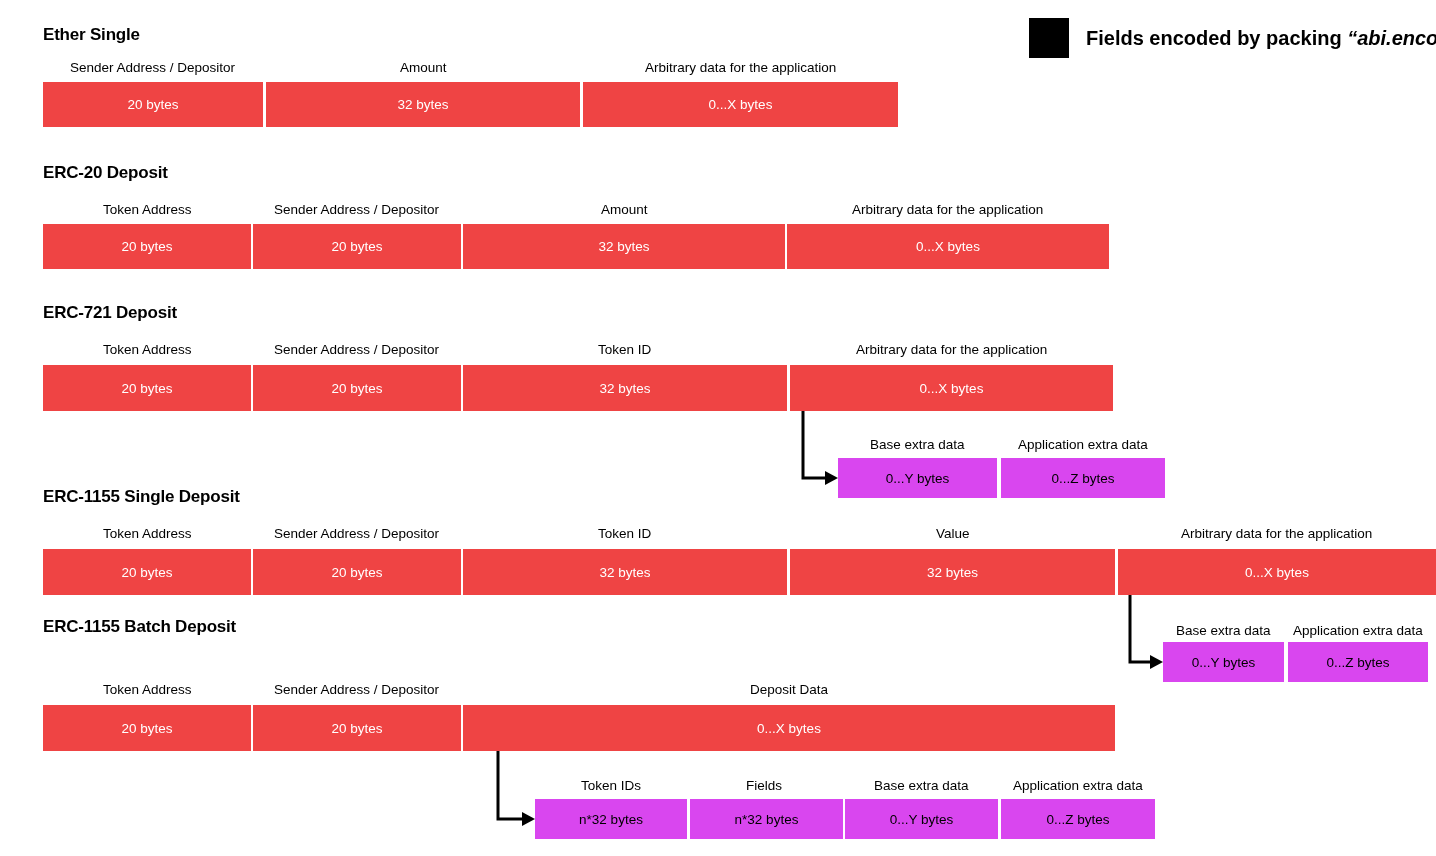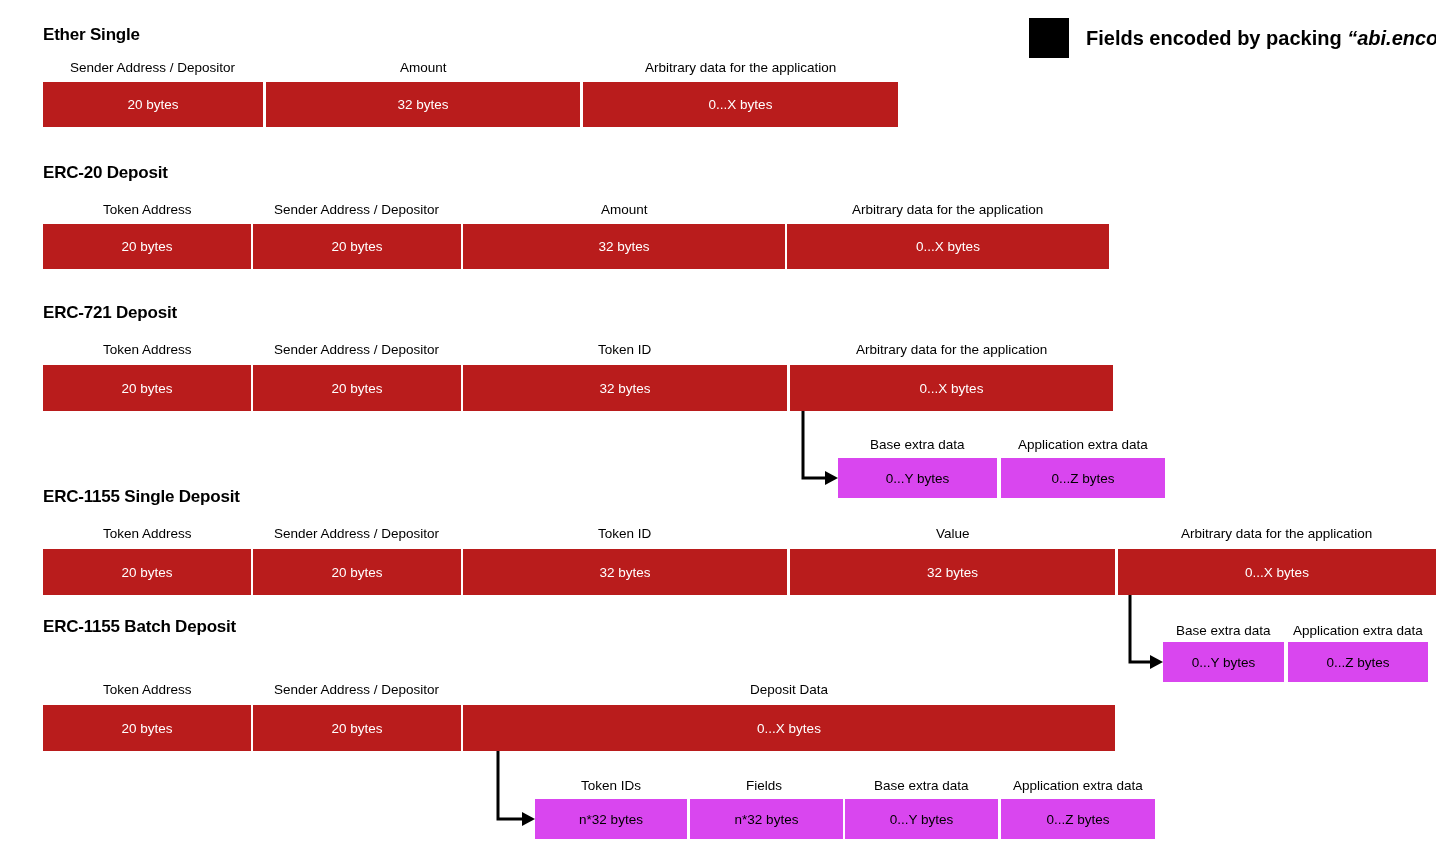--- a/index.html
+++ b/index.html
@@ -45,21 +45,21 @@
   .field-box {
     position: absolute;
     display: flex;
     align-items: center;
     justify-content: center;
     box-sizing: border-box;
     font-size: 13.5px;
     white-space: nowrap;
   }
   .field-box.packed {
-    background: #b91c1c;
+    background: #ef4444;
     color: #ffffff;
   }
   .field-box.padded {
     background: #d946ef;
     color: #000000;
   }
 
   
   .connector {
     position: absolute;

